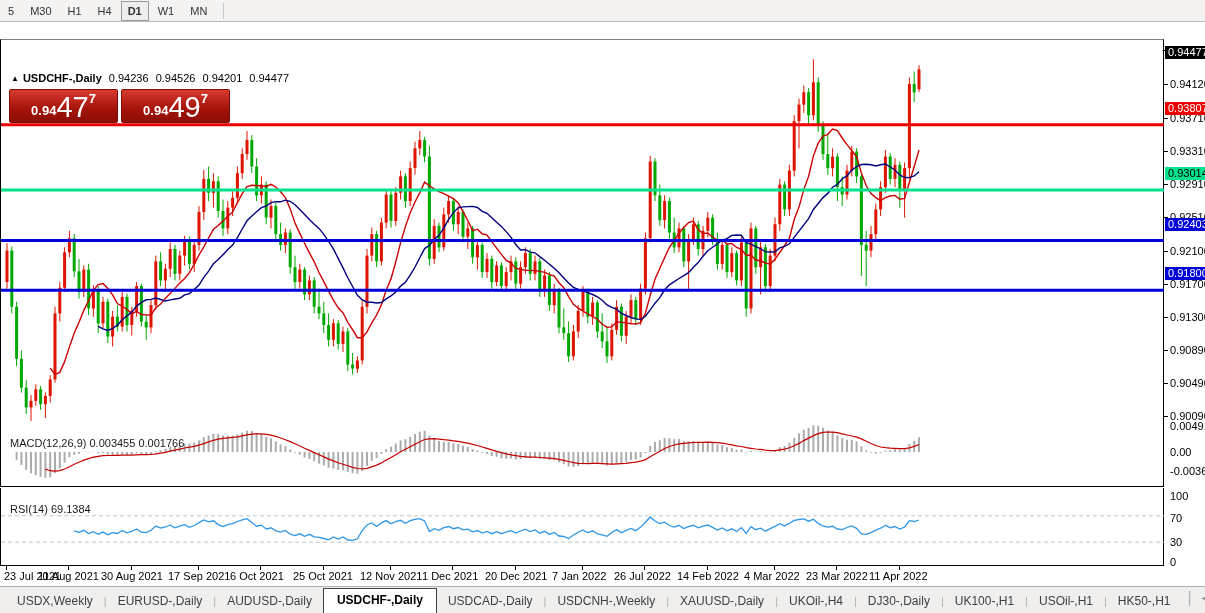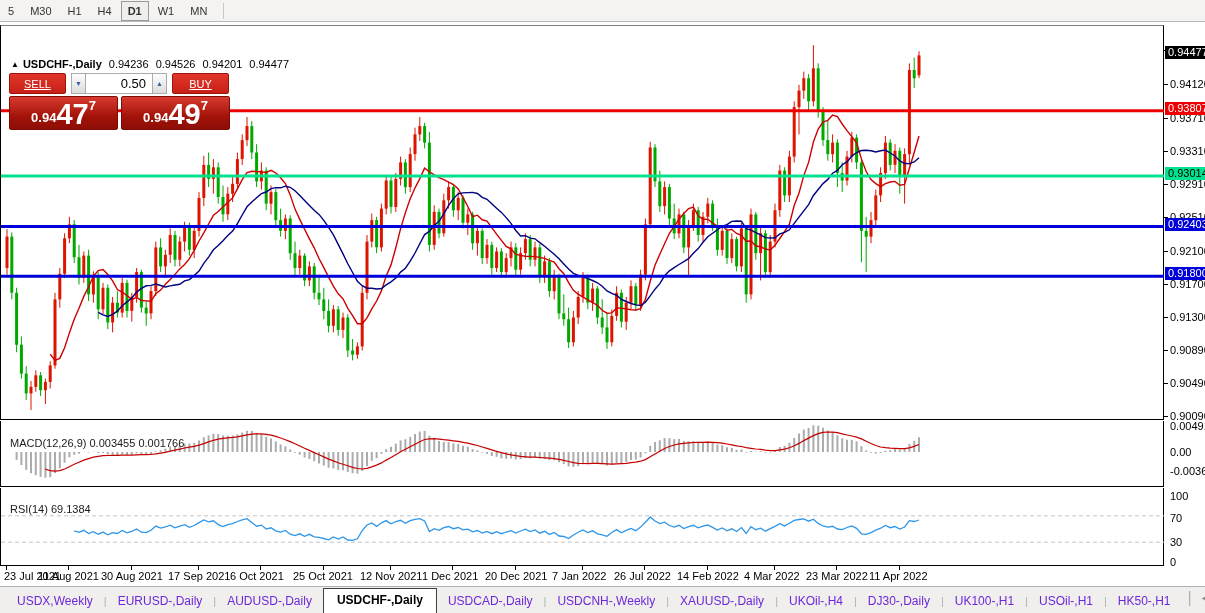--- a/index.html
+++ b/index.html
@@ -11,21 +11,21 @@
   #toolbar { position:absolute; left:0; top:0; width:1205px; height:22px;
     background:#f4f3f1; border-bottom:1px solid #b8b8b8;
     display:flex; align-items:center; }
   .tf-btn { font-size:11px; color:#333; padding:2px 6px; margin:0 1px;
     border:1px solid transparent; cursor:default; line-height:14px; }
   .tf-btn.active { background:#efeeec; border:1px solid #9a9a9a;font-weight:bold; }
   .tb-sep { width:1px; height:16px; background:#c8c8c8; margin:0 8px; }
 
   
   .pane { position:absolute; left:0; background:#fff; border-left:1px solid #000; }
-  #pane-main { top:25px; width:1164px; height:395px; border-top:1px solid #808080;
+  #pane-main { top:39px; width:1164px; height:395px; border-top:1px solid #808080;
     border-right:1px solid #000; border-bottom:1px solid #000; }
   #pane-macd { top:421px; width:1164px; height:66px; border-right:1px solid #000;
     border-bottom:1px solid #000; }
   #pane-rsi  { top:488px; width:1164px; height:78px; border-right:1px solid #000;
     border-bottom:1px solid #000; }
   .pane svg { position:absolute; left:0; top:0; }
 
   
   #axis-col { position:absolute; left:1164px; top:25px; width:41px; height:541px;
     background:#fff; }
@@ -58,36 +58,36 @@
     text-align:center; cursor:pointer; }
   #tp-volume { width:66px; border:1px solid #ababab; border-left:none; border-right:none;
     font-size:13px; text-align:right; padding-right:6px; color:#000;
     font-family:"Liberation Sans", sans-serif; }
   #tp-row2 { display:flex; margin-top:2px; }
   .tp-price { flex:1; height:34px; background:linear-gradient(#d83a2e,#a31309 60%,#8d0e06);
     border:1px solid #7a0d06; border-radius:2px; color:#fff; display:flex;
     align-items:flex-end; justify-content:center; padding-bottom:2px; cursor:pointer; }
   .tp-price + .tp-price { margin-left:3px; }
   .tp-price .pfx { font-size:13px; font-weight:bold; margin-bottom:2px; }
-  .tp-price .big { font-size:29px; font-weight:bold; line-height:26px; }
+  .tp-price .big { font-size:29px; font-weight:normal; line-height:26px; }
   .tp-price .sup { font-size:13px; font-weight:bold; align-self:flex-start;
     margin-top:1px; }
 
   
   #xaxis { position:absolute; left:0; top:567px; width:1164px; height:18px;
     background:#fff; }
   .date-label { position:absolute; top:3px; font-size:11px; color:#000;
     white-space:nowrap; }
   .date-tick { position:absolute; top:-1px; width:1px; height:4px; background:#000; }
 
   
   #tabbar { position:absolute; left:0; top:586px; width:1205px; height:27px;
     background:#f0efed; border-top:1px solid #b0b0b0; display:flex;
     align-items:flex-end; padding-left:6px; }
-  .chart-tab { font-size:12px; color:#6d28d9; padding:4px 11px 5px 11px;
+  .chart-tab { font-size:12px; color:#404040; padding:4px 11px 5px 11px;
     white-space:nowrap; cursor:pointer; }
   .chart-tab.active { background:#fff; color:#000; font-weight:bold;
     border:1px solid #404040; border-bottom:none; padding:4px 13px 7px 13px;
     margin-bottom:-1px; }
   .tab-sep { color:#b0b0b0; font-size:11px; padding-bottom:6px; }
   #tab-nav { margin-left:auto; display:flex; align-items:center; gap:8px;
     padding:0 10px 6px 6px; }
   #tab-nav .sep { color:#b0b0b0; }
   .nav-arrow { font-size:9px; color:#1a1a1a; cursor:pointer; }
   .nav-arrow.dim { color:#909090; }
@@ -111,29 +111,20 @@
   <div id="pane-main" class="pane">
     <div id="chart-title">
       <span class="tri">▲</span><span class="sym">USDCHF-,Daily</span>
       <span class="q">0.94236</span>
       <span class="q">0.94526</span>
       <span class="q">0.94201</span>
       <span class="q">0.94477</span>
     </div>
 
     <div id="trade-panel">
-      <div id="tp-row1">
-        <div class="tp-btn">SELL</div>
-        <div id="tp-spin">
-          <div class="spin-btn">▼</div>
-          <input id="tp-volume" value="0.50" style="">
-          <div class="spin-btn">▲</div>
-        </div>
-        <div class="tp-btn">BUY</div>
-      </div>
       <div id="tp-row2">
         <div class="tp-price">
           <span class="pfx">0.94</span>
           <span class="big">47</span>
           <span class="sup">7</span>
         </div>
         <div class="tp-price">
           <span class="pfx">0.94</span>
           <span class="big">49</span>
           <span class="sup">7</span>

